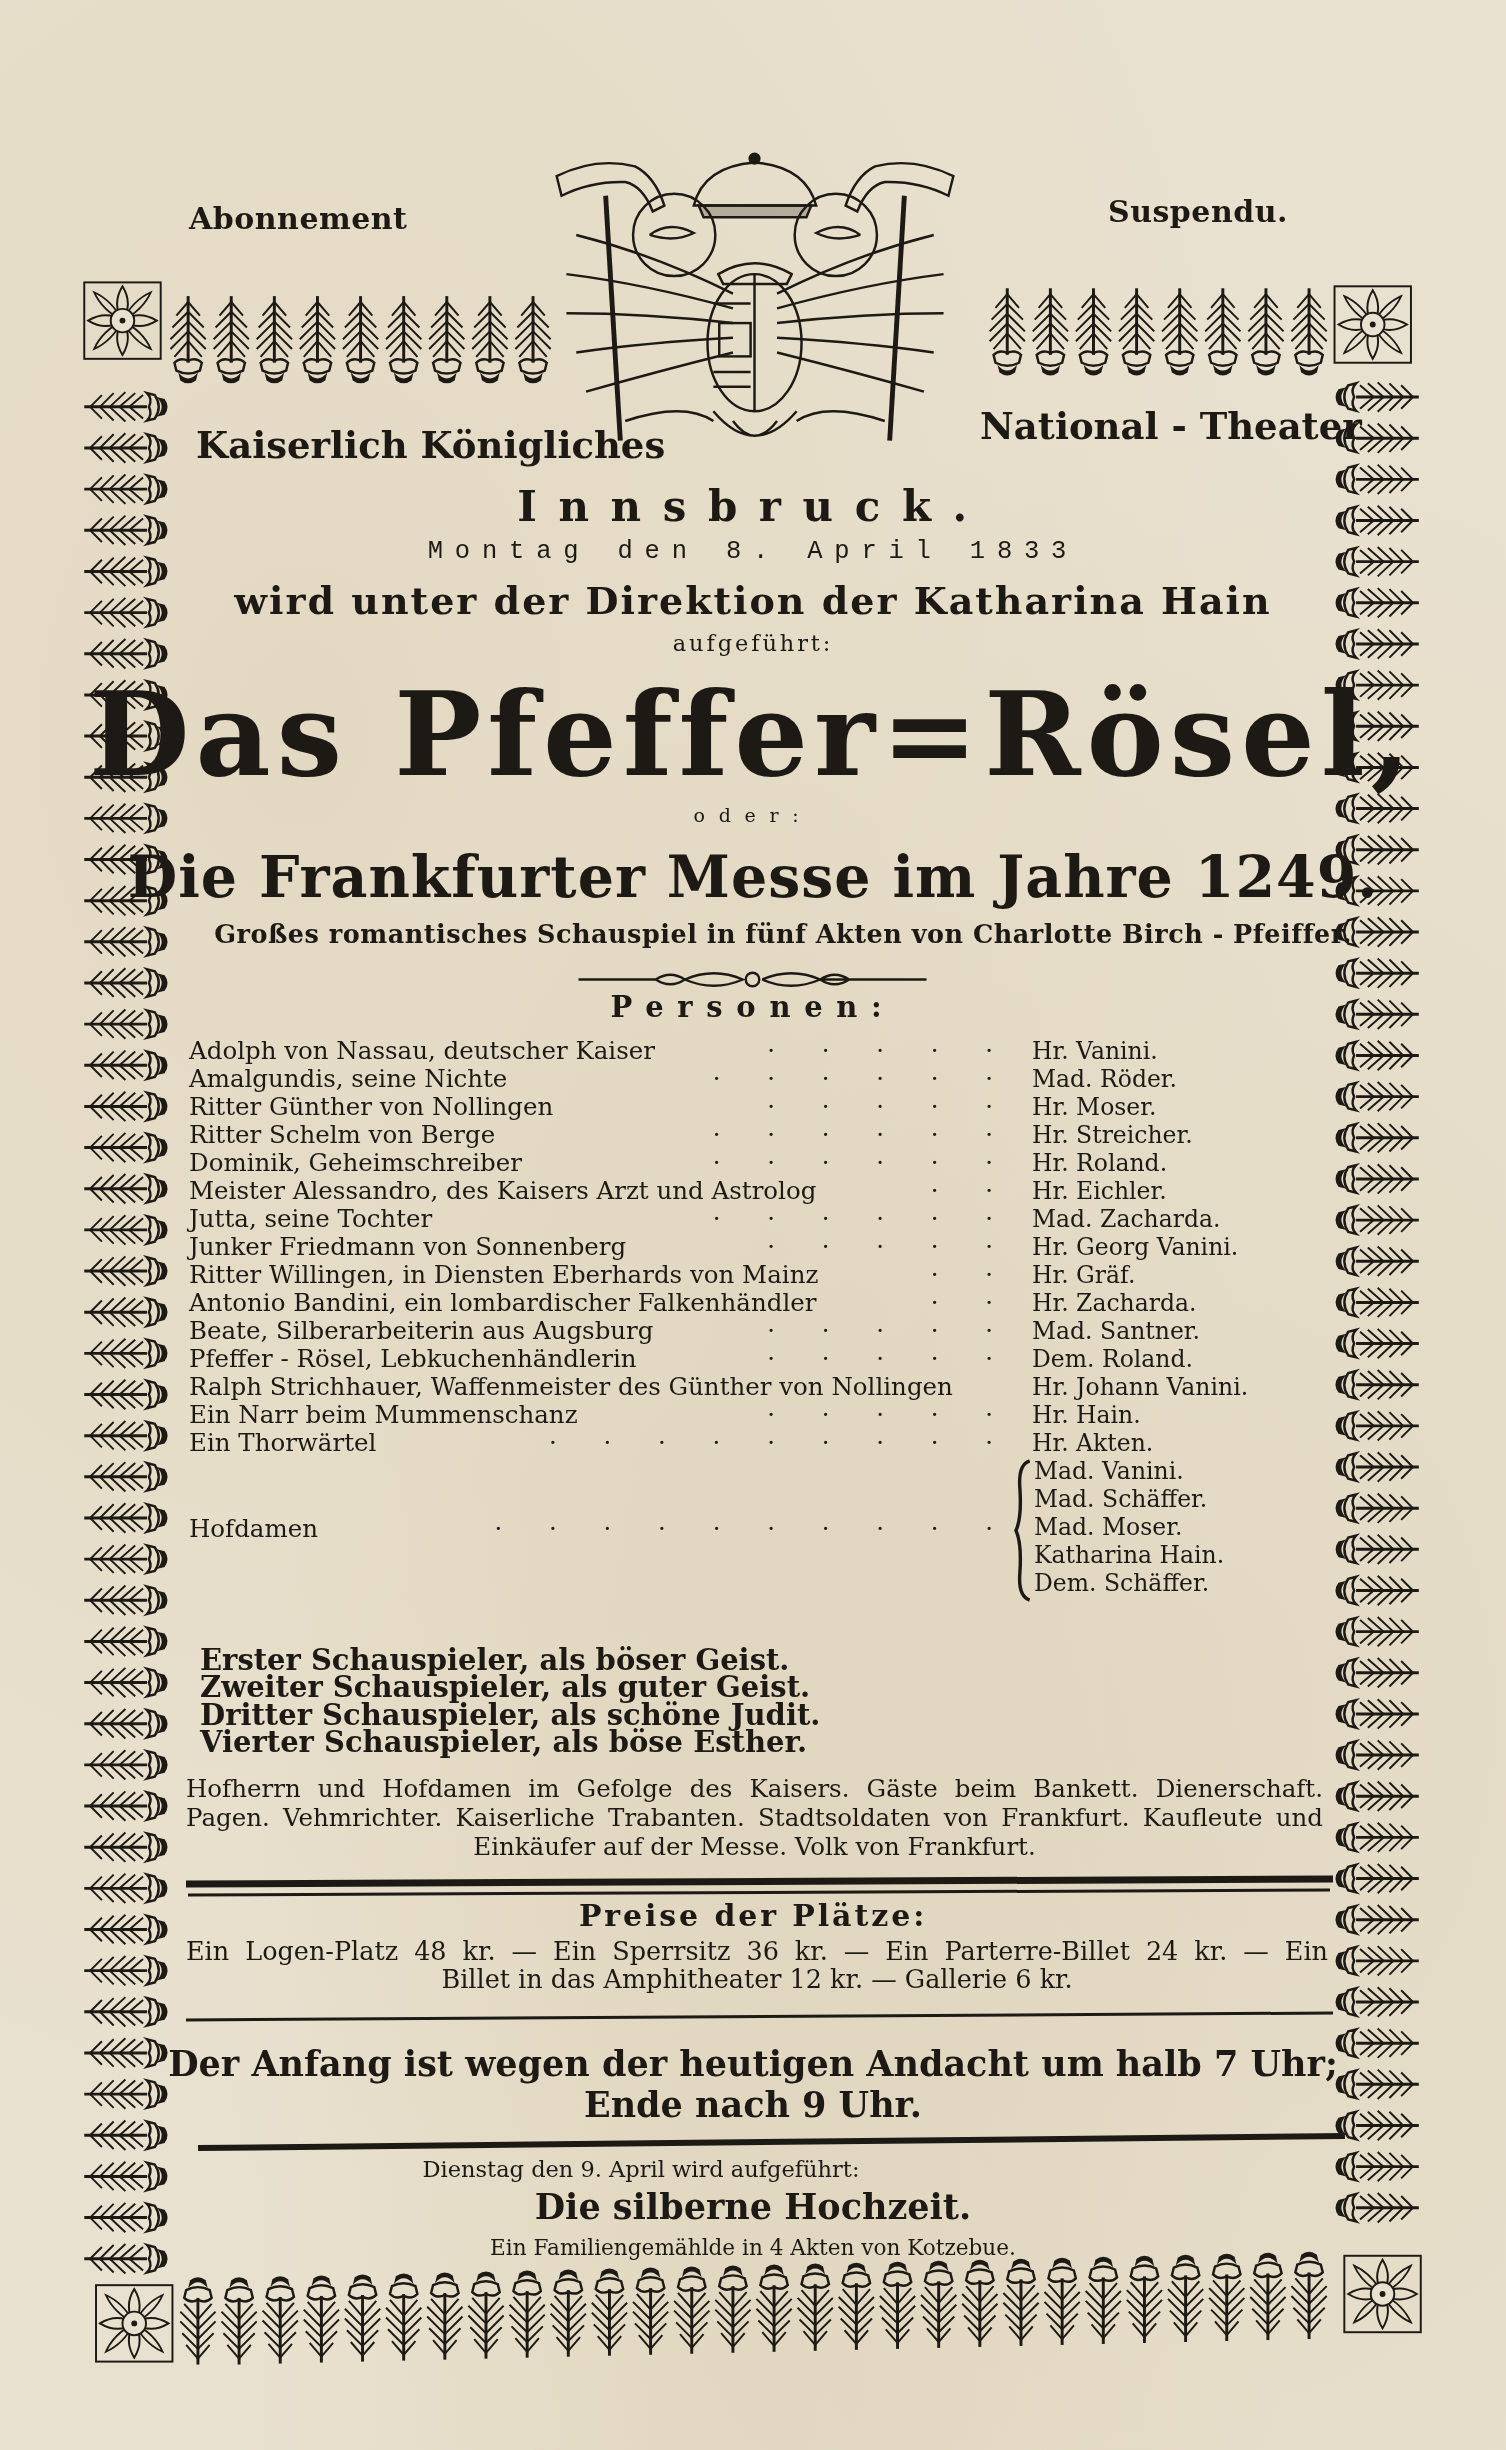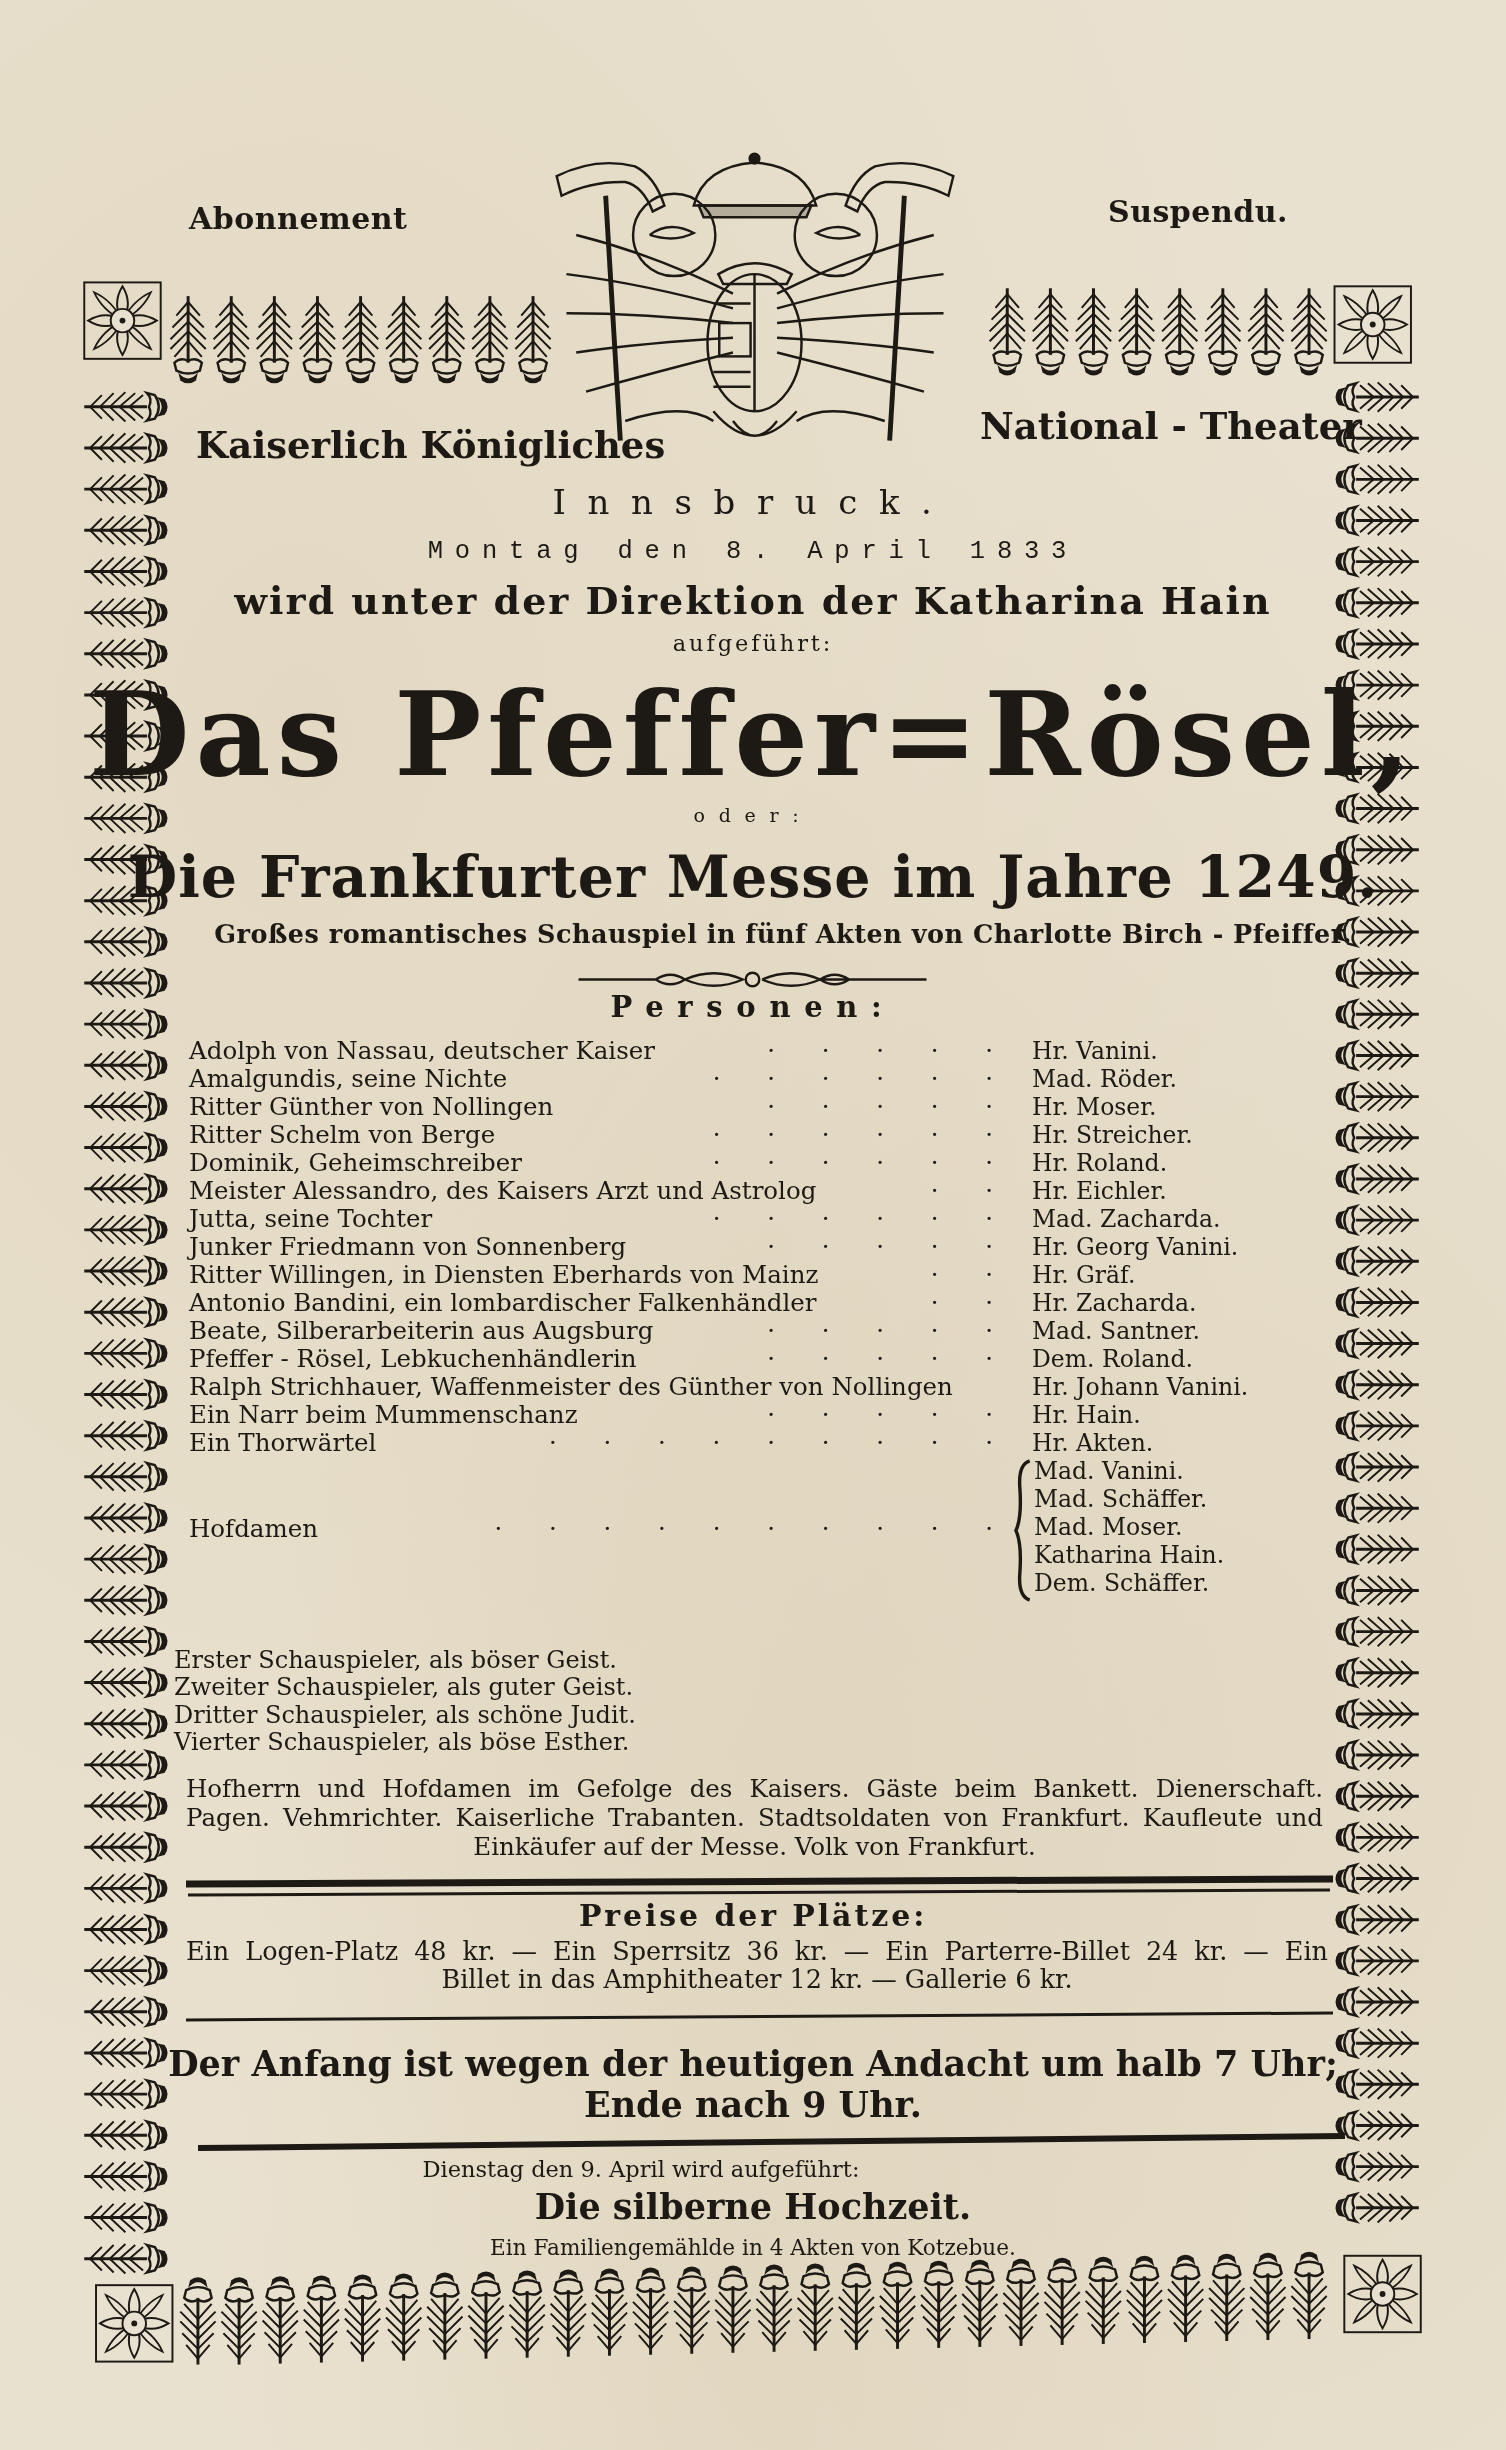--- a/index.html
+++ b/index.html
@@ -15,37 +15,37 @@
     position: relative;
   }
   .page { position: absolute; left: 0; top: 0; width: 1506px; height: 2450px; }
   .abs { position: absolute; }
   .center { text-align: center; }
 
   
   .hdr-small { font-size: 30px; font-weight: bold; letter-spacing: 0.5px; }
   .hdr-med { font-size: 37px; font-weight: bold; }
 
-  .city { font-size: 34px; letter-spacing: 21.6px; font-weight: normal; }
+  .city { font-size: 42px; letter-spacing: 21.6px; font-weight: bold; }
   .date { font-size: 25.5px; letter-spacing: 11.8px; }
   .direction { font-size: 38px; font-weight: bold; letter-spacing: 2px; }
   .performed { font-size: 22.5px; letter-spacing: 2.9px; }
   .title { font-size: 116px; font-weight: bold; letter-spacing: 5.9px; line-height: 1; }
   .oder { font-size: 19px; letter-spacing: 13.7px; }
   .subtitle { font-size: 57px; font-weight: bold; letter-spacing: 1px; }
   .genre { font-size: 25.5px; font-weight: bold; letter-spacing: 0.5px; }
   .personen { font-size: 29px; letter-spacing: 13.7px; font-weight: bold; }
 
   .cast { position: absolute; left: 189px; top: 1037px; width: 1108px; }
   .cast-row { position: relative; height: 28px; font-size: 24.5px; line-height: 28px; white-space: nowrap; }
   .cast-role { position: absolute; left: 0; }
   .cast-dots { position: absolute; left: 0; width: 804px; text-align: right; letter-spacing: 0; color: #1d1a15; }
   .cast-actor { position: absolute; left: 843px; font-size: 23.5px; }
 
-  .extras { position: absolute; left: 174px; top: 1647px; font-size: 24px; line-height: 27.4px; }
+  .extras { position: absolute; left: 200px; top: 1647px; font-size: 29px; line-height: 27.4px; font-weight: bold; }
   .crowd { position: absolute; left: 186px; top: 1774px; width: 1137px; font-size: 24.5px; line-height: 29px; text-align: justify; }
   .crowd-last { text-align: center; display: block; }
 
   .rule { position: absolute; background: #1d1a15; }
 
   .prices-title { font-size: 30px; font-weight: bold; letter-spacing: 2.9px; }
   .prices { font-size: 25.5px; line-height: 28px; }
   .start { font-size: 35px; font-weight: bold; line-height: 41px; }
   .next-day { font-size: 22.5px; }
   .next-title { font-size: 35px; font-weight: bold; }

